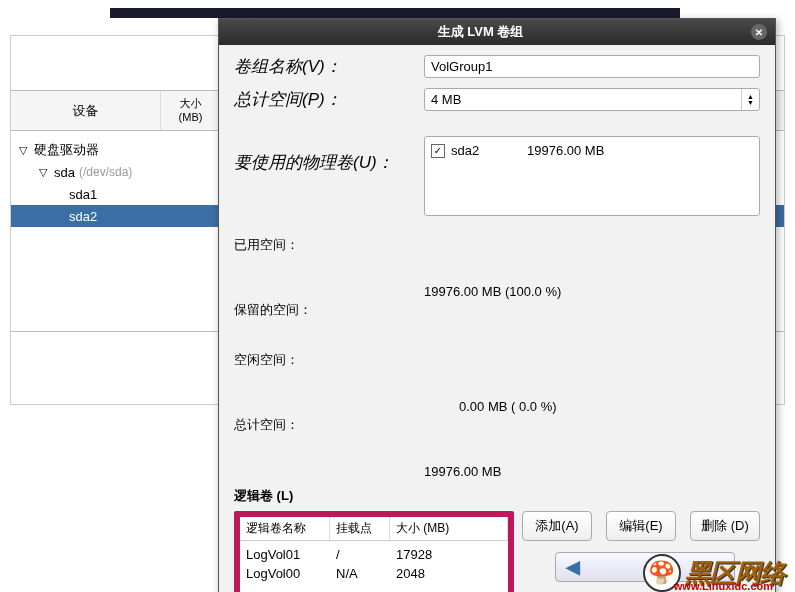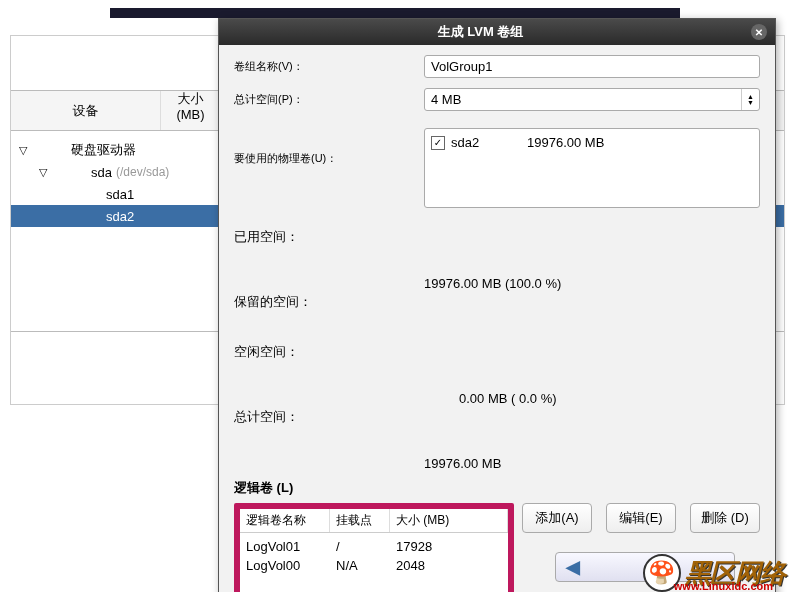--- a/index.html
+++ b/index.html
@@ -11,47 +11,47 @@
     
     .drive-info { text-align: center; padding: 8px 0 0 0; }
     .drive-info-title { font-weight: bold; }
     .drive-box { display: inline-block; border: 1px solid #666; margin: 5px 0; text-align: left; padding: 2px; font-size: 12px; }
     .drive-box-red { color: #c00; }
     .drive-box-detail { background: #e8f0f8; padding: 1px 4px; }
     
     .device-table-area { border-top: 1px solid #bbb; border-bottom: 1px solid #bbb; }
     .device-table-header { display: flex; background: #f5f5f5; border-bottom: 1px solid #bbb; height: 40px; align-items: center; font-size: 13px; }
     .col-device { width: 150px; text-align: center; border-right: 1px solid #ddd; height: 100%; display: flex; align-items: center; justify-content: center; }
-    .col-size { width: 60px; text-align: center; border-right: 1px solid #ddd; height: 100%; display: flex; align-items: center; flex-direction: column; font-size: 13px; line-height: 1.2; }
+    .col-size { width: 60px; text-align: center; border-right: 1px solid #ddd; height: 100%; display: flex; align-items: center; justify-content: center; flex-direction: column; font-size: 11px; line-height: 1.2; }
     .col-r { width: 20px; text-align: center; border-right: 1px solid #ddd; height: 100%; display: flex; align-items: center; justify-content: center; font-size: 11px; }
     
     .device-tree { padding: 8px 0; min-height: 200px; }
     .tree-row { display: flex; align-items: center; height: 22px; padding-left: 8px; }
     .tree-row.selected { background: #3b6ea5; color: #fff; }
     .tree-indent-1 { padding-left: 28px; }
     .tree-indent-2 { padding-left: 58px; }
     .tree-expander { width: 12px; font-size: 11px; margin-right: 3px; }
-    .tree-label { flex: 0 0 auto; margin-left: 37px; }
+    .tree-label { flex: 0 0 auto; }
     .tree-gray { color: #999; margin-left: 4px; font-size: 12px; }
     .tree-size { margin-left: auto; padding-right: 8px; width: 60px; text-align: right; }
     .tree-extra { width: 30px; text-align: center; }
     
     .bottom-buttons { display: flex; justify-content: flex-end; gap: 8px; padding: 20px 15px; }
     
     .btn { border: 1px solid #aaa; background: linear-gradient(#fff, #eee); border-radius: 4px; padding: 6px 14px; font-size: 13px; cursor: pointer; min-width: 80px; }
     
     
     .dialog { position: absolute; top: 18px; left: 218px; width: 558px; background: #f2f2f2; border: 1px solid #555; box-shadow: 2px 2px 8px rgba(0,0,0,0.3); }
     .dialog-titlebar { background: linear-gradient(#4a4a4a, #2a2a2a); color: #fff; padding: 4px 8px; display: flex; align-items: center; font-weight: bold; font-size: 13px; gap: 17px; }
     .dialog-title { flex: 1; text-align: center; }
     .dialog-close { width: 16px; height: 16px; background: #666; border-radius: 8px; display: flex; align-items: center; justify-content: center; font-size: 10px; cursor: pointer; }
     .dialog-body { padding: 10px 15px; }
     
     .form-row { display: flex; align-items: center; margin-bottom: 10px; }
-    .form-label { width: 190px; font-size: 11px; }
+    .form-label { width: 190px; font-size: 17px; font-style: italic; }
     .form-input { flex: 1; border: 1px solid #aaa; border-radius: 3px; padding: 3px 6px; font-size: 13px; background: #fff; }
     .form-select { flex: 1; display: flex; border: 1px solid #aaa; border-radius: 3px; background: #fff; }
     .form-select-text { flex: 1; padding: 3px 6px; }
     .form-select-btn { width: 18px; border-left: 1px solid #ccc; display: flex; flex-direction: column; align-items: center; justify-content: center; font-size: 7px; line-height: 6px; }
     
     .pv-box { margin-left: 190px; border: 1px solid #aaa; background: #fff; height: 80px; padding: 6px; border-radius: 3px; }
     .pv-row { display: flex; align-items: center; gap: 6px; }
     .pv-check { width: 14px; height: 14px; border: 1px solid #666; display: flex; align-items: center; justify-content: center; font-size: 10px; }
     
     .stat-row { display: flex; margin: 2px 0; font-size: 13px; }

